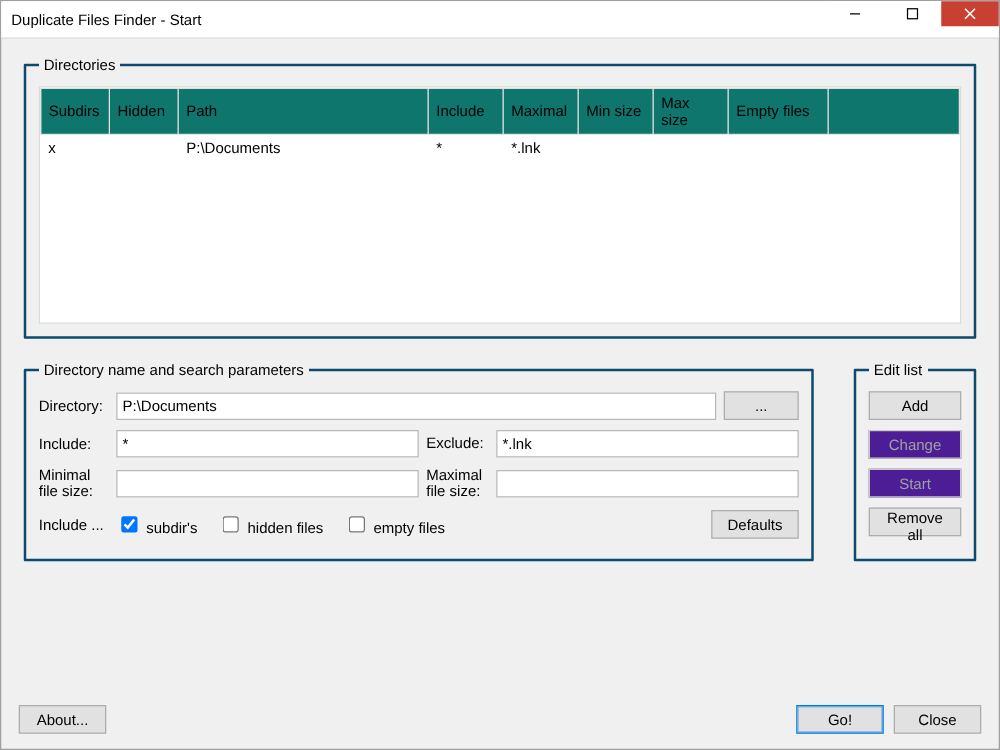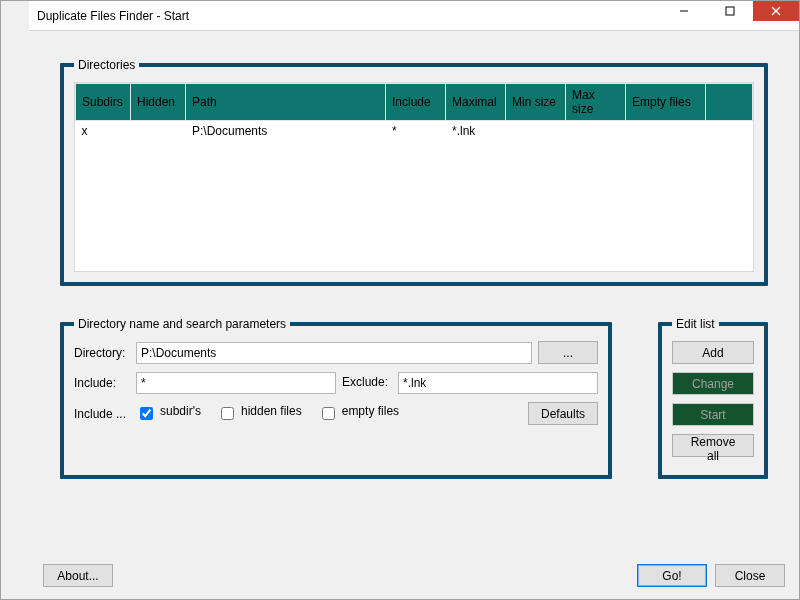--- a/index.html
+++ b/index.html
@@ -9,21 +9,21 @@
     font-size: 12px;
     color: #000;
     background: #fff;
     width: 800px; height: 600px;
     overflow: hidden;
   }
   .window {
     width:800px; height:600px;
     background:#f0f0f0;
     border:1px solid #a0a0a0;
-    display:flex; flex-direction:column;padding-left:28px;
+    display:flex; flex-direction:column;
   }
   .titlebar {
     height:30px;
     background:#fff;
     border-bottom:1px solid #d8d8d8;
     display:flex; align-items:center;
     padding-left:8px;
   }
   .titlebar .title { flex:1; font-size:12px; color:#000; }
   .titlebar .btn {
@@ -33,24 +33,24 @@
   }
   .titlebar .btn.close { background:#c84031; color:#fff; width:46px; height:20px;}
   .titlebar .btn svg { display:block; }
   .titlebar .capgrp { display:flex; align-items:flex-start; height:100%;}
   .content {
     flex:1; padding:10px 14px 10px 14px;
     display:flex; flex-direction:column;
   }
   .step-text { line-height:1.35; margin-bottom:6px;}
   fieldset {
-    border:4px solid #0c4a6e;
+    border:2px solid #0c4a6e;
     border-radius:1px;
     padding:10px 10px 10px 10px;
-    margin:17px;
+    margin:4px;
   }
   legend { padding:0 4px; font-size:12px; }
   .dirs-field { flex:0 0 auto; margin-bottom:14px;}
   table.dir-table {
     width:100%; border-collapse:collapse;
     background:#fff;
     border:1px solid #d9d9d9;
     table-layout:fixed;
   }
   table.dir-table th {
@@ -66,47 +66,47 @@
     height:20px;
     overflow:hidden; white-space:nowrap; text-overflow:ellipsis;
   }
   .table-wrap {
     background:#fff; border:1px solid #d9d9d9;
     height:190px;
     overflow:hidden;
   }
   .table-wrap table.dir-table { border:none; }
   .lower-row {
-    display:flex; gap:12px;
+    display:flex; gap:24px;
   }
   .params-field { flex:1; }
-  .editlist-field { width:110px; }
+  .editlist-field { width:98px; }
   .form-row { display:flex; align-items:center; margin-bottom:8px; gap:6px;}
   .form-row label.lab { width:56px; }
   .form-row .lab2 { width:50px; line-height:1.1;}
   input[type=text] {
     border:1px solid #b7b7b7;
     height:22px; padding:2px 4px;
     font-family:inherit; font-size:12px;
     background:#fff;
   }
   .btn-std {
     height:23px; min-width:70px;
     background:#e1e1e1;
     border:1px solid #adadad;
     font-family:inherit; font-size:12px;
     padding:0 10px;
     cursor:default;
   }
-  .btn-std:disabled { color:#a0a0a0; background:#14532d; border-color:#c8c8c8;}
+  .btn-std:disabled { color:#a0a0a0; background:#4c1d95; border-color:#c8c8c8;}
   .btn-default {
     border:1px solid #0078d7;
     box-shadow:inset 0 0 0 1px #7eb4ea;
   }
-  .check { display:inline-flex; align-items:flex-start; gap:4px; margin-right:10px;}
+  .check { display:inline-flex; align-items:flex-end; gap:4px; margin-right:10px;}
   .check input { width:13px; height:13px; }
   .editlist-field .btn-std { width:100%; margin-bottom:8px;}
   .bottom-bar {
     display:flex; padding:6px 14px 12px 14px; gap:8px;
   }
   .bottom-bar .spacer { flex:1; }
   .col-subdirs{width:55px}.col-hidden{width:55px}.col-path{width:200px}
   .col-include{width:60px}.col-exclude{width:60px}.col-min{width:60px}
   .col-max{width:60px}.col-empty{width:80px}.col-rest{}
 </style>
@@ -193,20 +193,26 @@
           <button class="btn-std" style="min-width:60px">...</button>
         </div>
 
         <div class="form-row">
           <label class="lab">Include:</label>
           <input type="text" style="flex: 1 1 0%;" value="*">
           <label class="lab2">Exclude:</label>
           <input type="text" style="flex: 1 1 0%;" value="*.lnk">
         </div>
 
+        <div class="form-row">
+          <label class="lab" style="line-height:1.1">Minimal file size:</label>
+          <input type="text" style="flex: 1 1 0%;" value="">
+          <label class="lab2">Maximal file size:</label>
+          <input type="text" style="flex: 1 1 0%;" value="">
+        </div>
 
         <div class="form-row" style="margin-bottom:0">
           <label class="lab">Include ...</label>
           <span class="check">
             <input type="checkbox" checked="" style="">
             <span>subdir's</span>
           </span>
           <span class="check">
             <input type="checkbox" style="">
             <span>hidden files</span>

